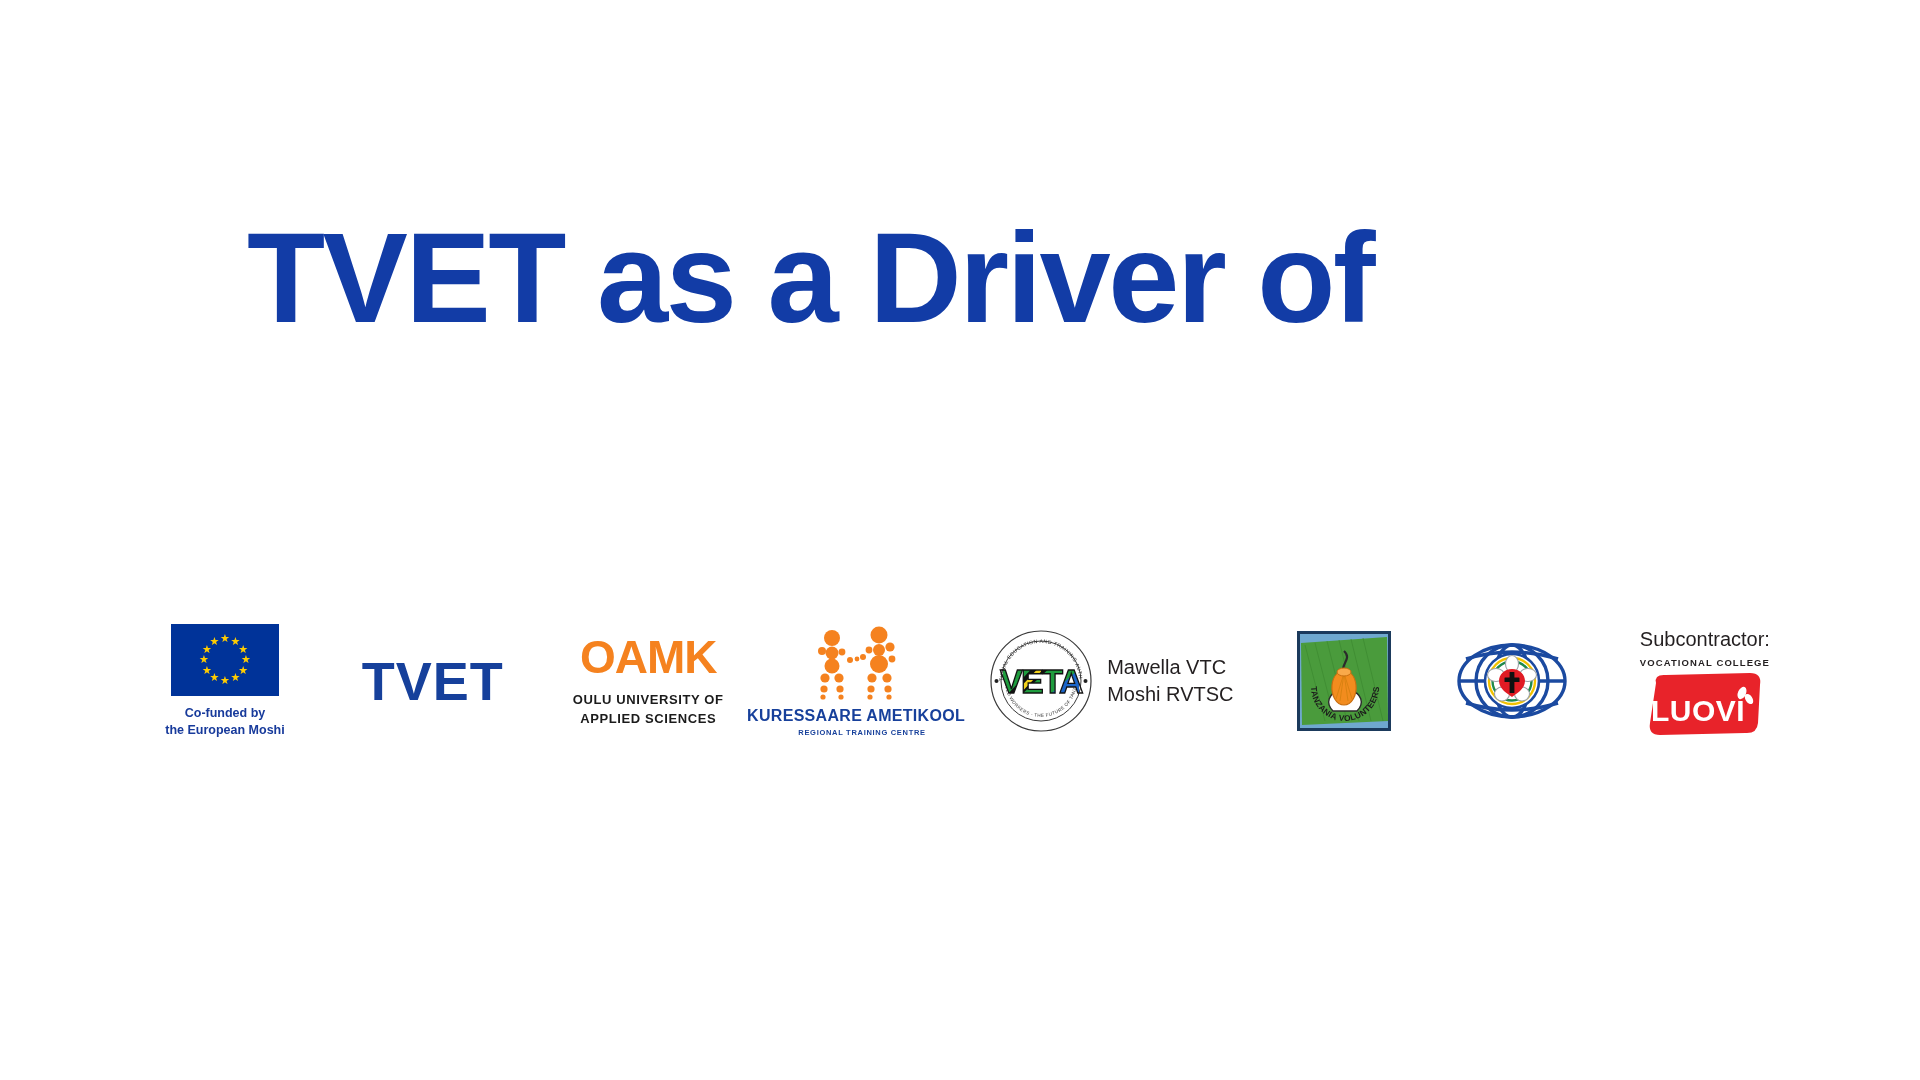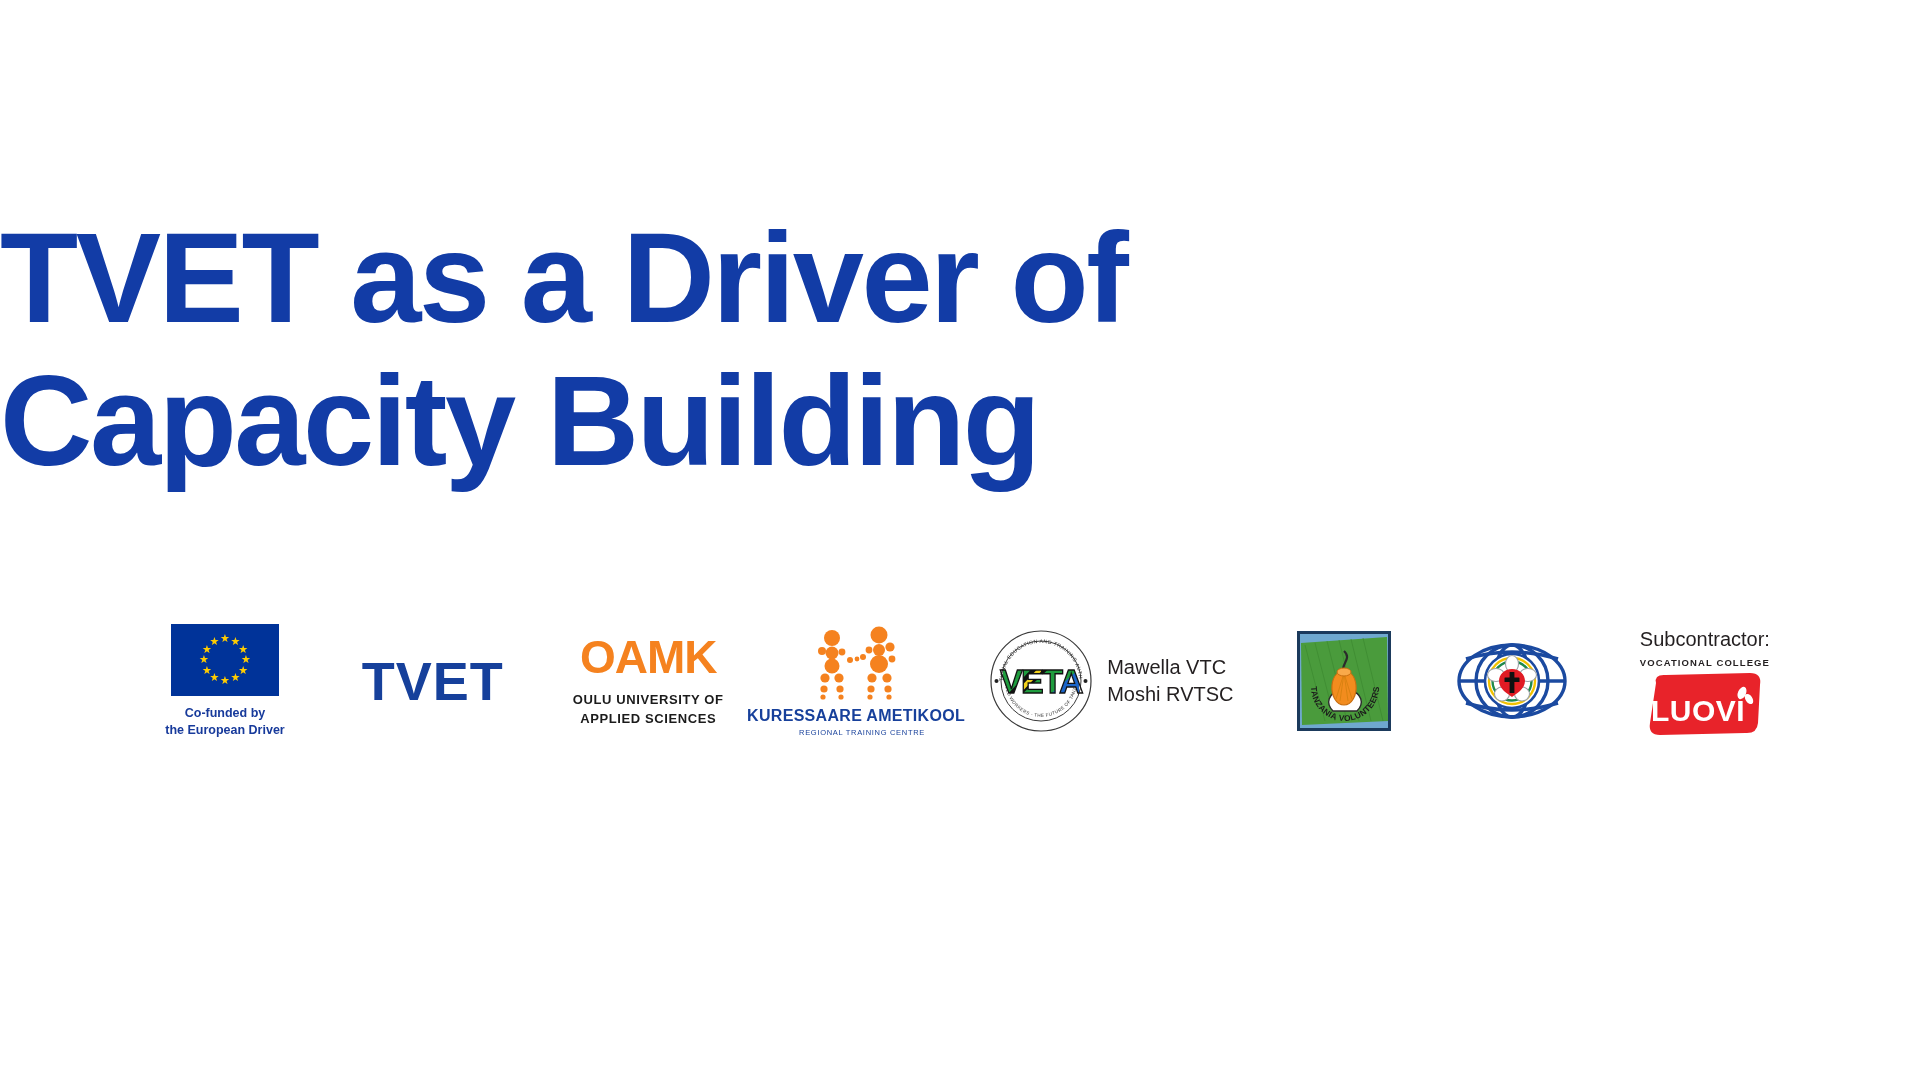--- a/index.html
+++ b/index.html
@@ -18,21 +18,21 @@
     height: 1080px;
     background: #ffffff;
   }
 
   
   .title-block {
     position: absolute;
     left: 0;
     top: 206px;
     width: 1620px;
-    text-align: left;
+    text-align: center;
   }
 
   .title-line {
     font-family: "Liberation Sans", sans-serif;
     font-weight: bold;
     font-size: 128px;
     line-height: 1.12;
     letter-spacing: -2.5px;
     color: #123ca6;
     white-space: nowrap;
@@ -121,21 +121,21 @@
     margin-top: 7px;
     font-size: 16px;
     font-weight: bold;
     color: #17409b;
     letter-spacing: 0.3px;
     white-space: nowrap;
   }
   .kur-sub {
     margin-top: 3px;
     font-size: 7.5px;
-    font-weight: normal;
+    font-weight: bold;
     color: #17409b;
     letter-spacing: 0.7px;
     white-space: nowrap;
     padding-left: 12px;
   }
 
   
   .veta-cell {
     width: 260px;
     flex-direction: row;
@@ -175,21 +175,20 @@
   }
   .luovi-mark { width: 118px; height: 62px; }
 </style>
 </head>
 <body>
 
 <div class="slide">
 
   <div class="title-block">
     <div class="title-line">TVET as a Driver of</div>
-    <div class="title-line">Capacity Building</div>
   </div>
 
   <div class="logo-row">
 
     <div class="logo-cell eu-cell">
       <div class="eu-flag" id="euflag">
           <span class="eu-star" style="left: 48.5px; top: 9.5px;">★</span>
           <span class="eu-star" style="left: 59px; top: 12.3135px;">★</span>
           <span class="eu-star" style="left: 66.6865px; top: 20px;">★</span>
           <span class="eu-star" style="left: 69.5px; top: 30.5px;">★</span>
@@ -197,21 +196,21 @@
           <span class="eu-star" style="left: 59px; top: 48.6865px;">★</span>
           <span class="eu-star" style="left: 48.5px; top: 51.5px;">★</span>
           <span class="eu-star" style="left: 38px; top: 48.6865px;">★</span>
           <span class="eu-star" style="left: 30.3135px; top: 41px;">★</span>
           <span class="eu-star" style="left: 27.5px; top: 30.5px;">★</span>
           <span class="eu-star" style="left: 30.3135px; top: 20px;">★</span>
           <span class="eu-star" style="left: 38px; top: 12.3135px;">★</span>
         </div>
       <div class="eu-caption">
         <div>Co-funded by</div>
-        <div>the European Driver</div>
+        <div>the European Moshi</div>
       </div>
     </div>
 
     <div class="logo-cell osao-cell">
       <div class="osao-word">TVET</div>
     </div>
 
     <div class="logo-cell oamk-cell">
       <div class="oamk-word">OAMK</div>
       <div class="oamk-sub">

